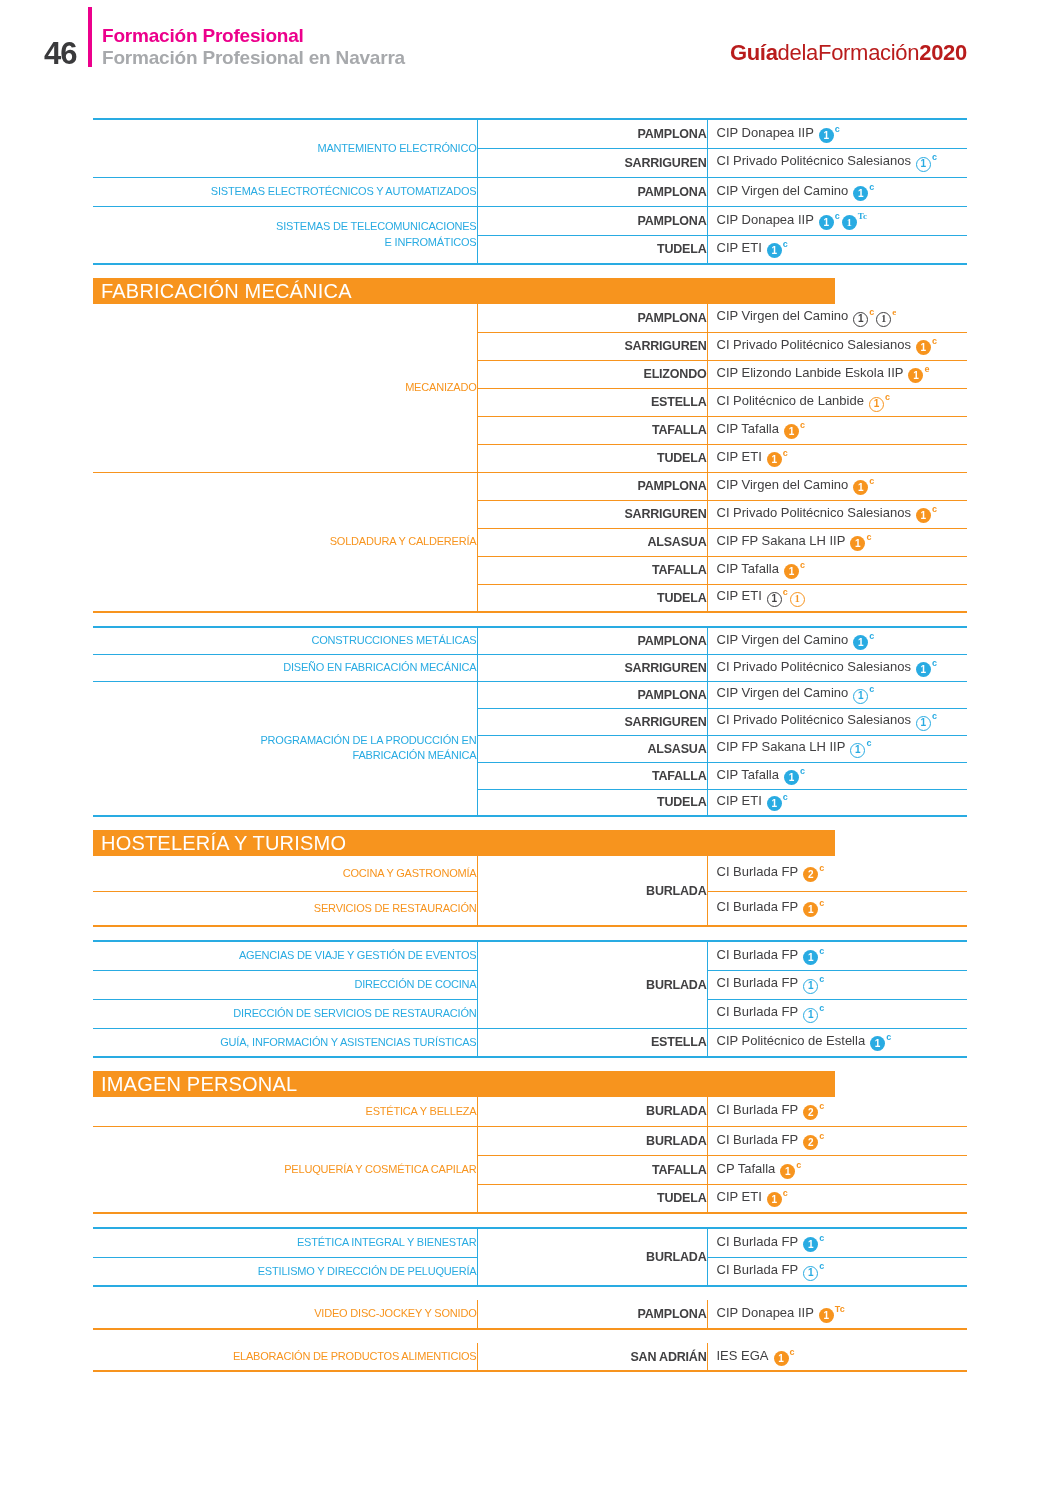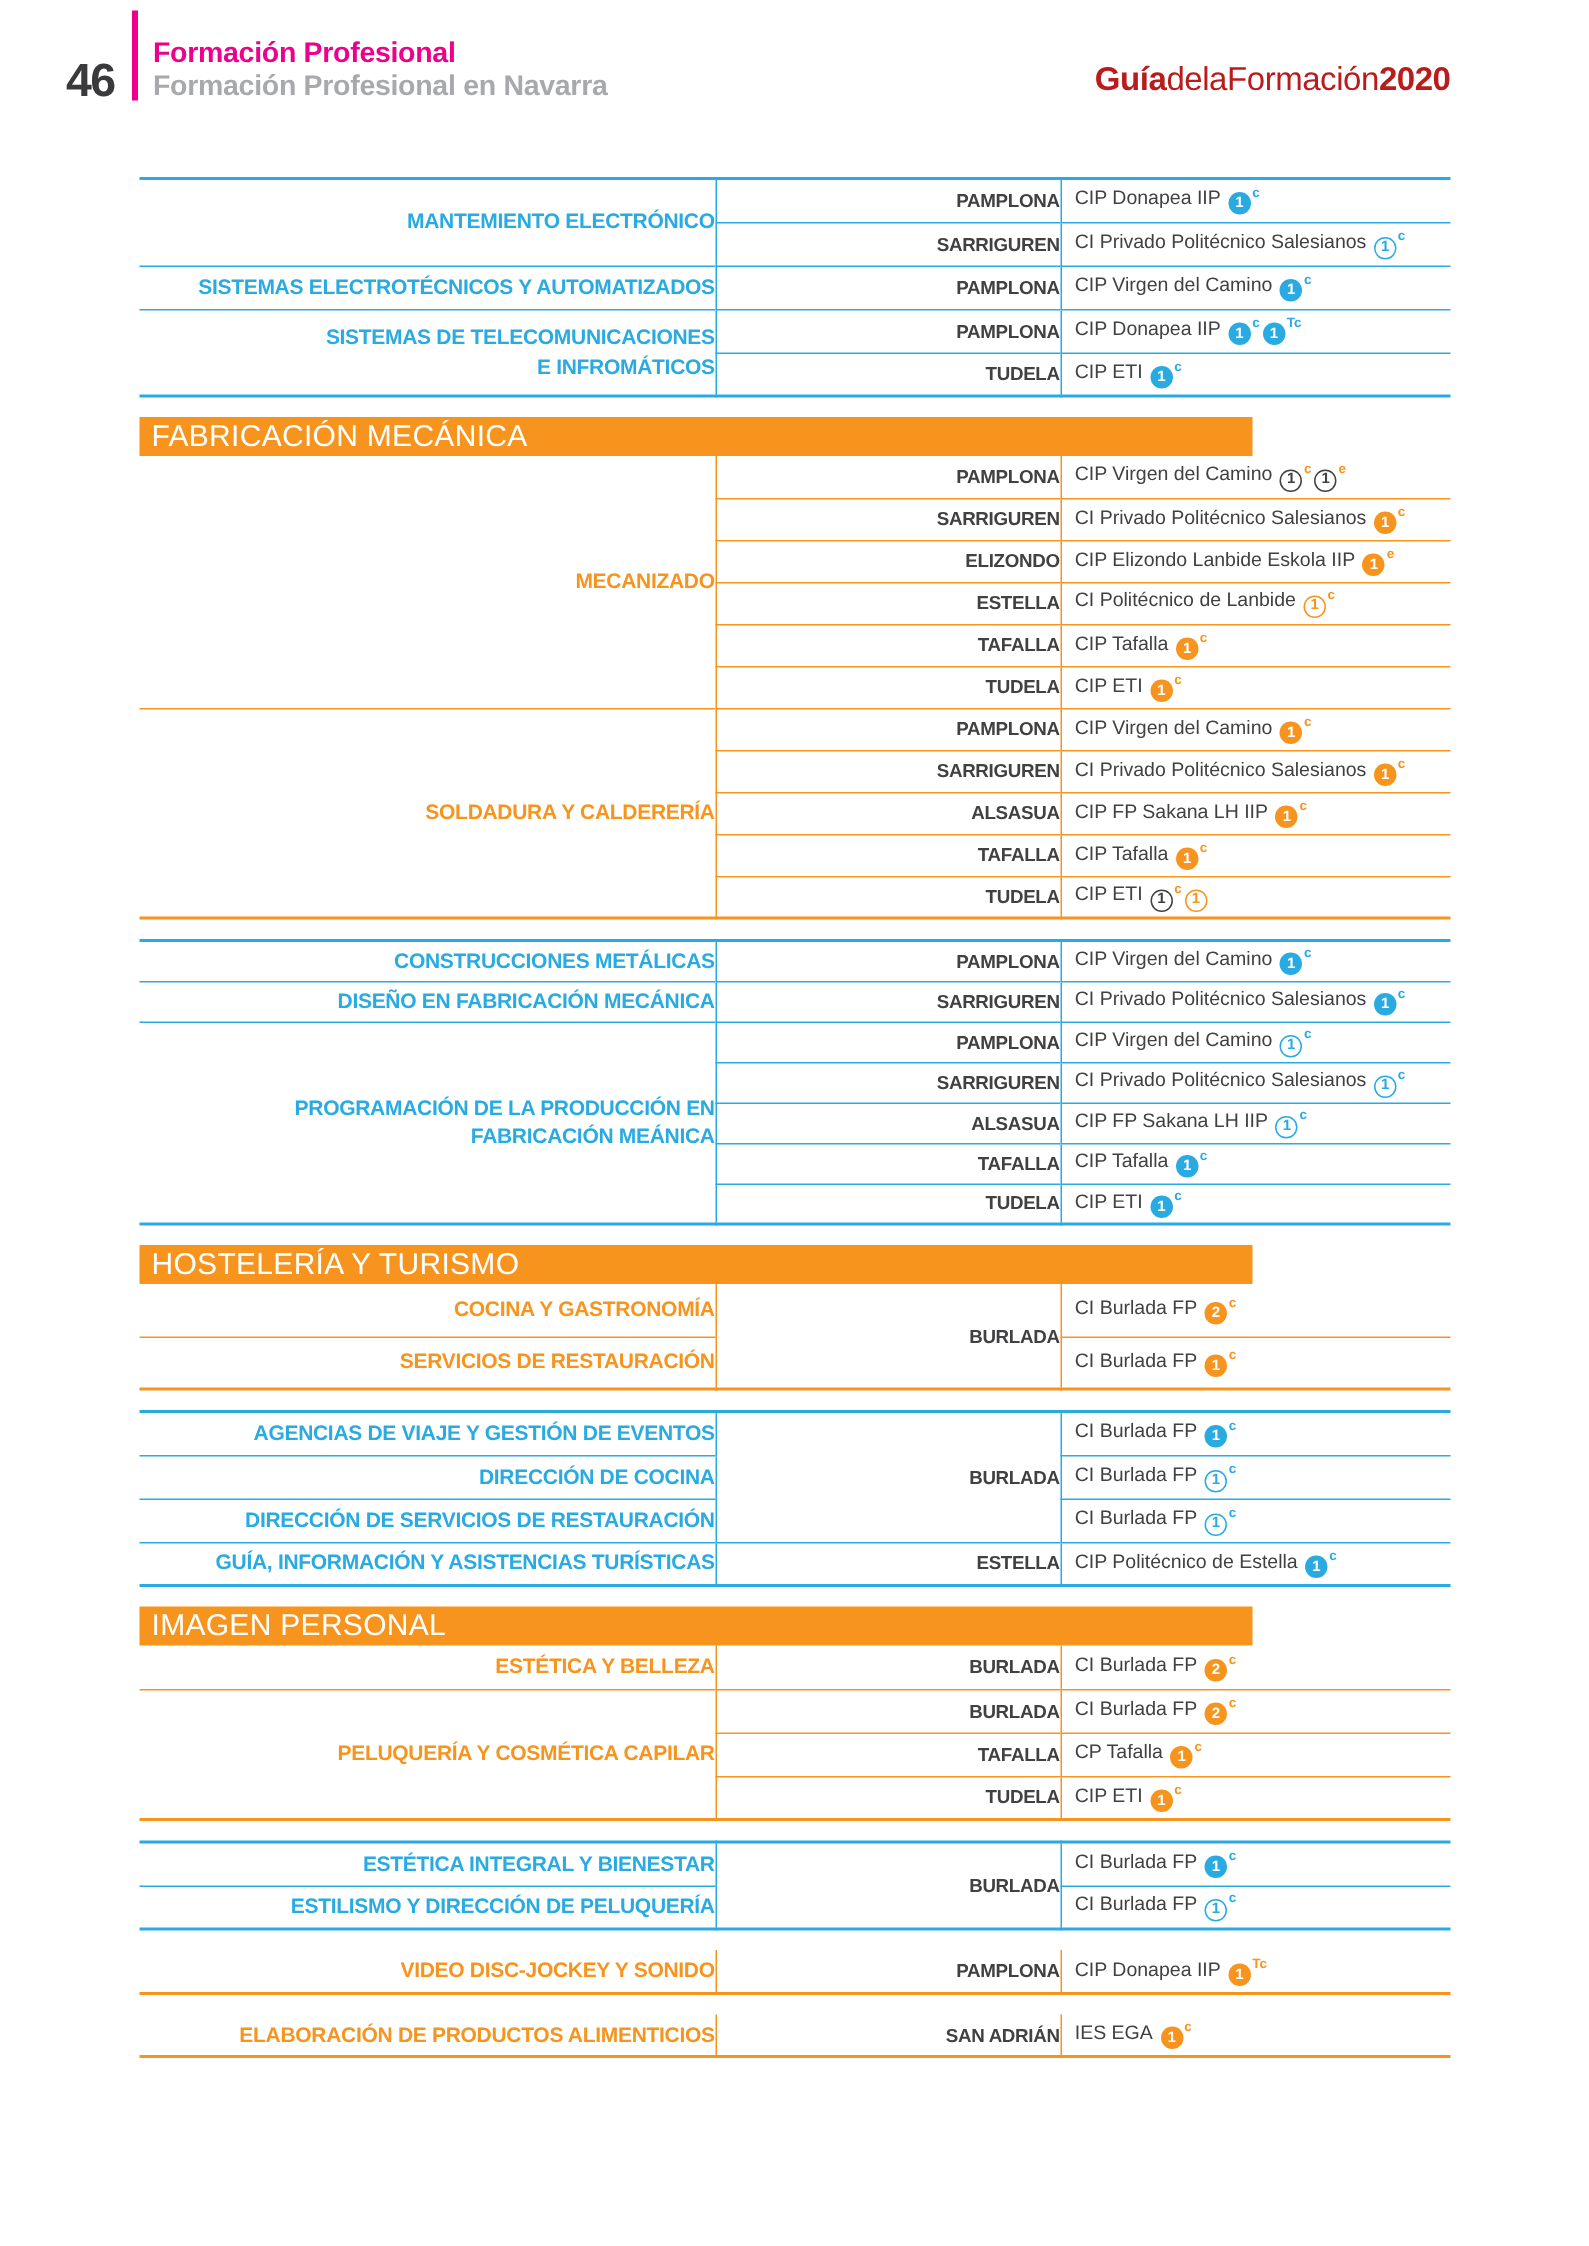--- a/index.html
+++ b/index.html
@@ -25,28 +25,28 @@
   }
   table.t{border-collapse:collapse;table-layout:fixed;width:874px;}
   .t-blue{--th:#29ABE2;}
   .t-orange{--th:#F7941E;}
   table.standalone{border-top:2px solid var(--th);}
   table.t{border-bottom:2px solid var(--th);}
   .t td{border-top:1px solid var(--th);padding:0;vertical-align:middle;}
   .t tr:first-child td{border-top:none;}
   .t td.program, .t td.city{border-right:1px solid var(--th);text-align:right;}
   .t td.program{
-    color:var(--th);font-weight:bold;font-size:14px;line-height:1.4;
+    color:var(--th);font-weight:normal;font-size:11px;line-height:1.4;
     padding-left:6px;white-space:pre-line;letter-spacing:-0.2px;
   }
   .t td.city{font-weight:bold;font-size:12.5px;padding-left:9px;color:#414042;letter-spacing:-0.2px;}
   .t td.center{font-size:13px;padding-left:9px;color:#414042;}
   
   .badge{display:inline-block;white-space:nowrap;margin-left:5px;}
-  .badge + .badge{margin-left:2px;}
+  .badge + .badge{margin-left:2px;font-family:Liberation Serif, serif;}
   .badge .circ{
     display:inline-block;width:15px;height:15px;border-radius:50%;box-sizing:border-box;
     text-align:center;line-height:15px;font-size:10px;font-weight:bold;vertical-align:-2px;
   }
   .badge.filled .circ{background:var(--th);color:#ffffff;}
   .badge.outline .circ{border:1.5px solid var(--th);color:var(--th);line-height:12px;}
   .badge.dark .circ{border:1.5px solid #414042;color:#414042;line-height:12px;}
   .badge .sup{font-size:9px;font-weight:bold;color:var(--th);position:relative;top:-5px;margin-left:1px;}
 </style>
 </head>

